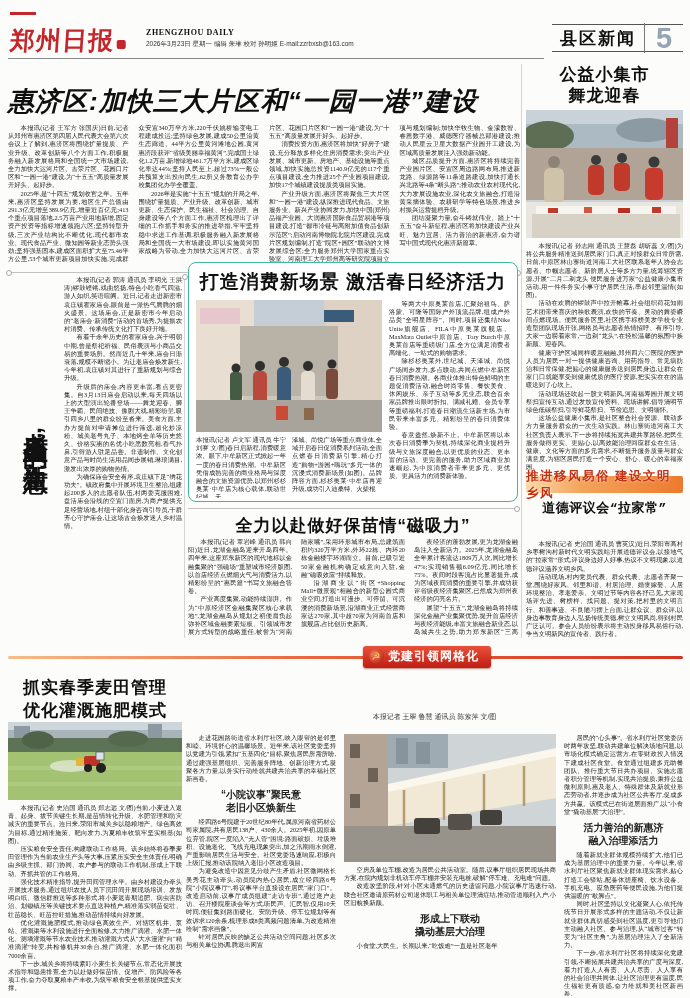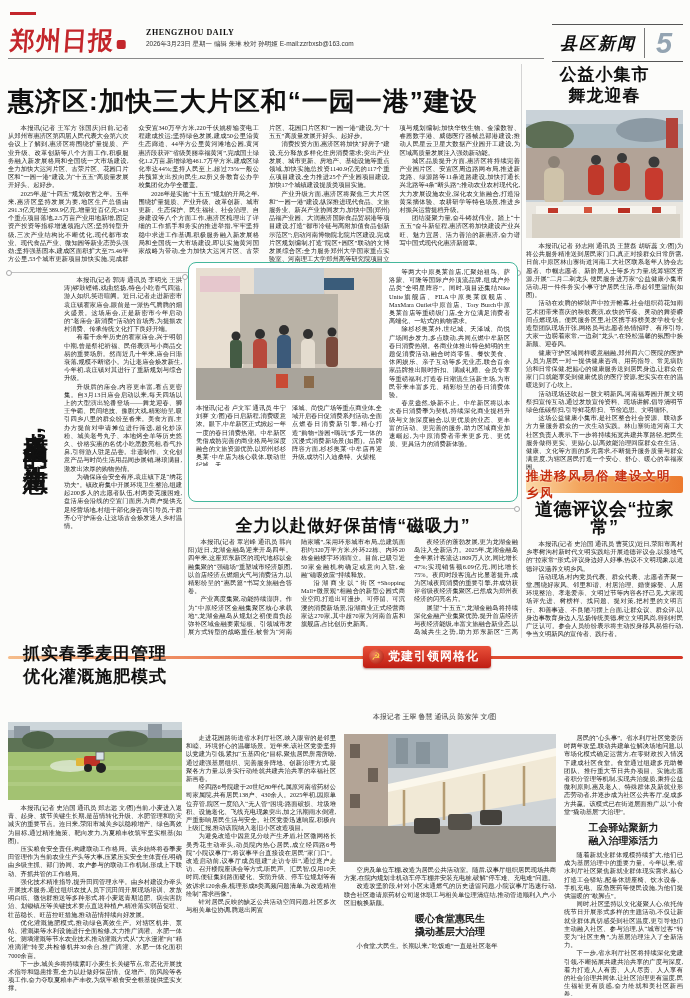--- a/index.html
+++ b/index.html
@@ -12,33 +12,33 @@
   .ctr{text-align:center;}
   .rule{height:1px;background:#c2c2c2;}
   .dot{position:absolute;width:4px;height:4px;border:1px solid #a8a8a8;border-radius:50%;background:#fff;}
   .vrule{position:absolute;width:1px;background:#d4d4d4;}
   svg{display:block;}
   
   #logo{font-size:25px;font-weight:bold;color:#c3262b;transform:skewX(-4deg);letter-spacing:1px;}
   #logo .seal{display:inline-block;width:9px;height:9px;background:#c3262b;border-radius:2px;margin-left:3px;transform:skewX(4deg);}
   #logo-en{font-size:8px;letter-spacing:.6px;font-family:Liberation Serif, serif;}
   #dateline{font-size:6.5px;color:#333;font-family:"Liberation Sans","DejaVu Sans",sans-serif;}
-  #section-box{display:flex;align-items:center;border-top:1.5px solid #555;border-bottom:1.5px solid #555;height:38px;box-sizing:border-box;font-style:italic;}
+  #section-box{display:flex;align-items:center;border-top:1.5px solid #555;border-bottom:1.5px solid #555;height:28px;box-sizing:border-box;}
   #section-box .name{font-size:17px;flex:1;text-align:center;letter-spacing:2px;}
   #section-box .sep{width:1px;height:30px;background:#777;}
   #section-box .num{width:38px;text-align:center;font-size:29px;color:#94a4b2;font-weight:bold;}
   
-  #lead-headline{font-size:26px;letter-spacing:1px;white-space:nowrap;}
+  #lead-headline{font-size:26px;letter-spacing:1px;white-space:nowrap;font-style:italic;}
   #lead-cols{column-count:4;column-gap:10px;}
   
   .rtitle{font-size:17px;line-height:21px;letter-spacing:1px;}
   #banner{background:linear-gradient(90deg,#fbd9a8,#f3a45b 35%,#ec7a2e);border-radius:2px;display:flex;align-items:center;justify-content:center;
           font-size:12.5px;font-weight:bold;color:#c62f10;letter-spacing:1.5px;font-family:"Liberation Sans","DejaVu Sans",sans-serif;
           text-shadow:0 0 2px #fff;}
-  #morality-title{font-size:18px;line-height:18px;letter-spacing:.5px;}
+  #morality-title{font-size:13px;line-height:18px;letter-spacing:.5px;font-family:Liberation Mono, monospace;}
   
   #temple .vtitle{float:left;width:56px;height:326px;display:flex;align-items:center;justify-content:center;
        writing-mode:vertical-rl;font-family:"Liberation Sans","DejaVu Sans",sans-serif;font-weight:bold;
        font-size:25px;letter-spacing:3px;color:#111;}
   
   #consumption-box{border:1.5px solid #45b79c;border-radius:8px;box-sizing:border-box;padding:5px 7px;background:#fff;}
   #consumption-title{font-size:19px;letter-spacing:1px;margin:1px 0 5px;}
   #consumption-grid{display:flex;gap:7px;}
   #consumption-left{width:186px;}
   #consumption-left .cols{display:flex;gap:6px;margin-top:4px;height:62px;overflow:hidden;}
@@ -141,20 +141,21 @@
     <div class="vtitle">老庙会里的“新生意”</div>
     <div>
         <p>本报讯(记者 郭涛 通讯员 李明光 王洪涛)锣鼓铿锵,戏曲悠扬,特色小吃香气四溢,游人如织,笑语喧阗。近日,记者走进新密市袁庄镇霍家庙会,眼前是一派热气腾腾的烟火盛景。这场庙会,正是新密市今年启动的“老庙会·新消费”活动的首场秀,为提振农村消费、传承传统文化打下良好开端。</p>
         <p>有着千余年历史的霍家庙会,兴于明朝中期,曾是祭祀祈福、民俗表演与小商品交易的重要场所。然而近几十年来,庙会日渐衰落,规模不断缩小。为让老庙会焕发新生,今年初,袁庄镇对其进行了重新规划与综合升级。</p>
         <p>升级后的庙会,内容更丰富,看点更密集。自3月13日庙会启动以来,每天四场以上的大型演出轮番登场——舞龙迎春、狮王争霸、民间绝技、豫剧大戏,精彩纷呈,吸引四乡八里的群众纷至沓来。美食方面,主办方提前对申请摊位进行筛选,超化炒凉粉、城关老号丸子、本地烤全羊等历史悠久、价格实惠的名优小吃悉数亮相,香气扑鼻,引得游人驻足品尝。非遗制作、文化创意产品与时尚生活用品同步展销,琳琅满目,激发出浓厚的购物热情。</p>
         <p>为确保庙会安全有序,袁庄镇下足“绣花功夫”。镇政府集中开展环境卫生整治,组建起200多人的志愿者队伍,村两委克服困难,盘活庙会沿线的空置门面房,为商户提供充足经营场地,村组干部化身咨询引导员,干群齐心守护庙会,让这场古会焕发迷人乡村温情。</p>
       </div>
   </div>
 
   <div class="abs" id="consumption-box" style="left:188px;top:262px;width:330px;height:240px;">
+    <div class="hd ctr" id="consumption-title">打造消费新场景 激活春日经济活力</div>
     <div id="consumption-grid">
       <div id="consumption-left">
         <svg width="186" height="132" viewBox="0 0 186 132" aria-label="春日商业街区人流如织">
           <rect width="186" height="132" fill="#cfc6ba"></rect>
           <polygon points="0,0 62,0 42,132 0,132" fill="#e8dfd2"></polygon>
           <polygon points="186,0 124,0 148,132 186,132" fill="#ddd2c4"></polygon>
           <rect x="58" y="0" width="70" height="26" fill="#c5ced6"></rect>
           <rect x="4" y="8" width="40" height="16" fill="#e6c7cd"></rect>
           <rect x="128" y="10" width="30" height="12" fill="#3a5c7a"></rect>
           <rect x="44" y="26" width="98" height="70" fill="#b9b2a6"></rect>
@@ -196,21 +197,21 @@
       <p>夜经济的蓬勃发展,更为龙湖金融岛注入全新活力。2025年,龙湖金融岛全年累计客流达1809万人次,同比增长47%;实现销售额6.09亿元,同比增长75%。夜间时段客流占比显著提升,成为区域夜间消费的重要引擎,并成功获评省级夜经济集聚区,已然成为郑州夜经济的闪亮名片。</p>
       <p>展望“十五五”,龙湖金融岛将持续深化金融产业集聚优势,提升首店经济与夜经济能级,丰富文旅融合新业态,以岛城共生之势,助力郑东新区“三高地、两中心、一新城”建设,为郑州国家中心城市现代化建设注入源源不断的金融动能与城市活力。</p>
     </div>
 
   <div class="abs" id="party-ribbon-line" style="left:8px;top:656px;width:675px;"></div>
   <div class="abs" id="party-badge" style="left:363px;top:646px;">
     <span class="emblem">☭</span>
     <span>党建引领网格化</span>
   </div>
 
-  <div class="abs hd ctr wtitle" style="left:8px;top:642px;width:174px;">
+  <div class="abs hd ctr wtitle" style="left:8px;top:676px;width:174px;">
     <div>抓实春季麦田管理</div>
     <div>优化灌溉施肥模式</div>
   </div>
   <svg class="abs" style="left:8px;top:722px;" width="174" height="78" viewBox="0 0 174 78" aria-label="拖拉机在麦田进行喷防作业">
     <rect width="174" height="78" fill="#cdd6da"></rect>
     <rect y="8" width="174" height="10" fill="#a9b3ba"></rect>
     <rect x="6" y="4" width="16" height="14" fill="#8d98a0"></rect>
       <rect x="140" y="2" width="14" height="16" fill="#8d98a0"></rect>
     <rect y="16" width="174" height="14" fill="#5d7355"></rect>
     <ellipse cx="30" cy="18" rx="16" ry="9" fill="#4e6348"></ellipse>
@@ -232,20 +233,24 @@
       <p>优化灌溉施肥模式,推动绿色高效生产。对辖区机井、泵站、灌溉渠等水利设施进行全面检修,大力推广滴灌、水肥一体化、测墒灌溉等节水农业技术,推动灌溉方式从“大水漫灌”向“精准滴灌”转变,共检修机井30余台,推广滴灌、水肥一体化面积7000余亩。</p>
       <p>下一步,城关乡将持续紧盯小麦生长关键节点,常态化开展技术指导和隐患排查,全力以赴做好保苗情、促增产、防风险等各项工作,奋力夺取夏粮丰产丰收,为筑牢粮食安全根基提供坚实支撑。</p>
     </div>
 
   <div class="abs ctr" id="party-byline" style="left:186px;top:712px;width:497px;">本报记者 王翠 鲁慧 通讯员 陈萦萍 文/图</div>
 
   <div class="abs body" style="left:186px;top:734px;width:150px;height:260px;">
     <div>
         <p>走进花园路街道省水利厅社区,映入眼帘的是邻里和睦、环境舒心的温馨场景。近年来,该社区党委坚持以党建为引领,紧扣“五基四化”目标,聚焦居民所需所盼,通过建强基层组织、完善服务阵地、创新治理方式,凝聚各方力量,以务实行动绘就共建共治共享的幸福社区新画卷。</p>
       </div>
+    <div class="subhead">
+      <div>“小院议事”聚民意</div>
+      <div>老旧小区焕新生</div>
+    </div>
     <div>
         <p>经四路6号院建于20世纪80年代,属原河南省药材公司家属院,共有居民138户、430余人。2025年初,因原单位弃管,院区一度陷入“无人管”困境:路面破损、垃圾堆积、设施老化、飞线充电现象突出,加之汛期雨水倒灌,严重影响居民生活与安全。社区党委迅速响应,积极向上级汇报,推动该院纳入老旧小区改造项目。</p>
         <p>为避免改造中因意见分歧产生矛盾,社区微网格长吴秀花主动牵头,动员院内热心居民,成立经四路6号院“小院议事厅”,将议事平台直接设在居民“家门口”。改造启动前,议事厅成员组建“走访专班”,通过逐户走访、召开楼院座谈会等方式,听民声、汇民智,仅用10天时间,便征集到路面硬化、安防升级、停车位规划等有效诉求120余条,梳理形成8类高频问题清单,为改造精准绘制“需求画像”。</p>
         <p>针对居民反映的缺乏公共活动空间问题,社区多次与相关单位协调,腾退出闲置</p>
       </div>
   </div>
 
   <div class="abs body" style="left:344px;top:734px;width:212px;height:260px;">
     <svg width="212" height="128" viewBox="0 0 212 128" style="margin-bottom:4px;" aria-label="改造后的小区非机动车停车棚">
       <rect width="212" height="128" fill="#cfd4d7"></rect>
@@ -262,34 +267,34 @@
       <rect y="92" width="212" height="36" fill="#97928a"></rect>
       <rect x="70" y="84" width="26" height="16" rx="3" fill="#44413c"></rect>
         <rect x="104" y="80" width="24" height="16" rx="3" fill="#55514a"></rect>
         <rect x="136" y="76" width="22" height="15" rx="3" fill="#44413c"></rect>
     </svg>
     <div>
         <p>空房及单位车棚,改造为居民公共活动室。随后,议事厅组织居民现场共商方案,在院内规划非机动车停车棚并安装充电桩,破解“停车难、充电难”问题。</p>
         <p>改造攻坚阶段,针对小区未通燃气的历史遗留问题,小院议事厅迅速行动,联合社区邀请原药材公司退休职工与相关单位理清症结,推动管道顺利入户,小区旧貌换新颜。</p>
       </div>
     <div class="subhead">
-      <div>暖心食堂惠民生</div>
+      <div>形成上下联动</div>
       <div>撬动基层大治理</div>
     </div>
     <div>
         <p>小食堂,大民生。长期以来,“吃饭难”一直是社区老年</p>
       </div>
   </div>
 
   <div class="abs body" style="left:564px;top:734px;width:119px;height:262px;">
     <div>
         <p>居民的“心头事”。省水利厅社区党委历时两年攻坚,联动共建单位解决场地问题,以市场化模式确定运营方,在零财政投入情况下建成社区食堂。食堂通过组建多元助餐团队、推行重大节日共办项目、实施志愿者积分管理等机制,实现共治提质,秉持公益微利原则,惠及老人、特殊群体及新就业形态劳动者,并逐步成为社区公共客厅,促成多方共赢。该模式已在街道层面推广,以“小食堂”撬动基层“大治理”。</p>
       </div>
     <div class="subhead">
-      <div>工会驿站聚新力</div>
+      <div>活力善治的新惠济</div>
       <div>融入治理添活力</div>
     </div>
     <div>
         <p>随着新就业群体规模持续扩大,他们已成为基层治理中的重要力量。今年以来,省水利厅社区聚焦新就业群体现实需求,贴心打造工会驿站,配备休憩座椅、饮水设备、手机充电、应急医药等便民设施,为他们提供温暖的“歇脚点”。</p>
         <p>同时,社区坚持以文化凝聚人心,依托传统节日开展形式多样的主题活动,不仅让新就业群体真切感受到社区温度,更引导他们主动融入社区、参与治理,从“城市过客”转变为“社区主角”,为基层治理注入了全新活力。</p>
         <p>下一步,省水利厅社区将持续深化党建引领,不断拓展共建共治共享的广度与深度,着力打造人人有责、人人尽责、人人享有的社会治理共同体,让社区治理更有温度,民生福祉更有质感,奋力绘就和美社区新画卷。</p>
       </div>
   </div>
 
 </div>

